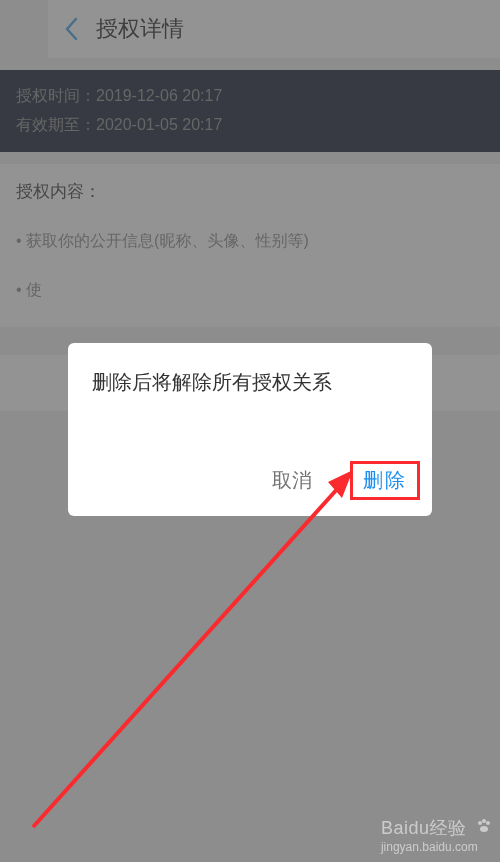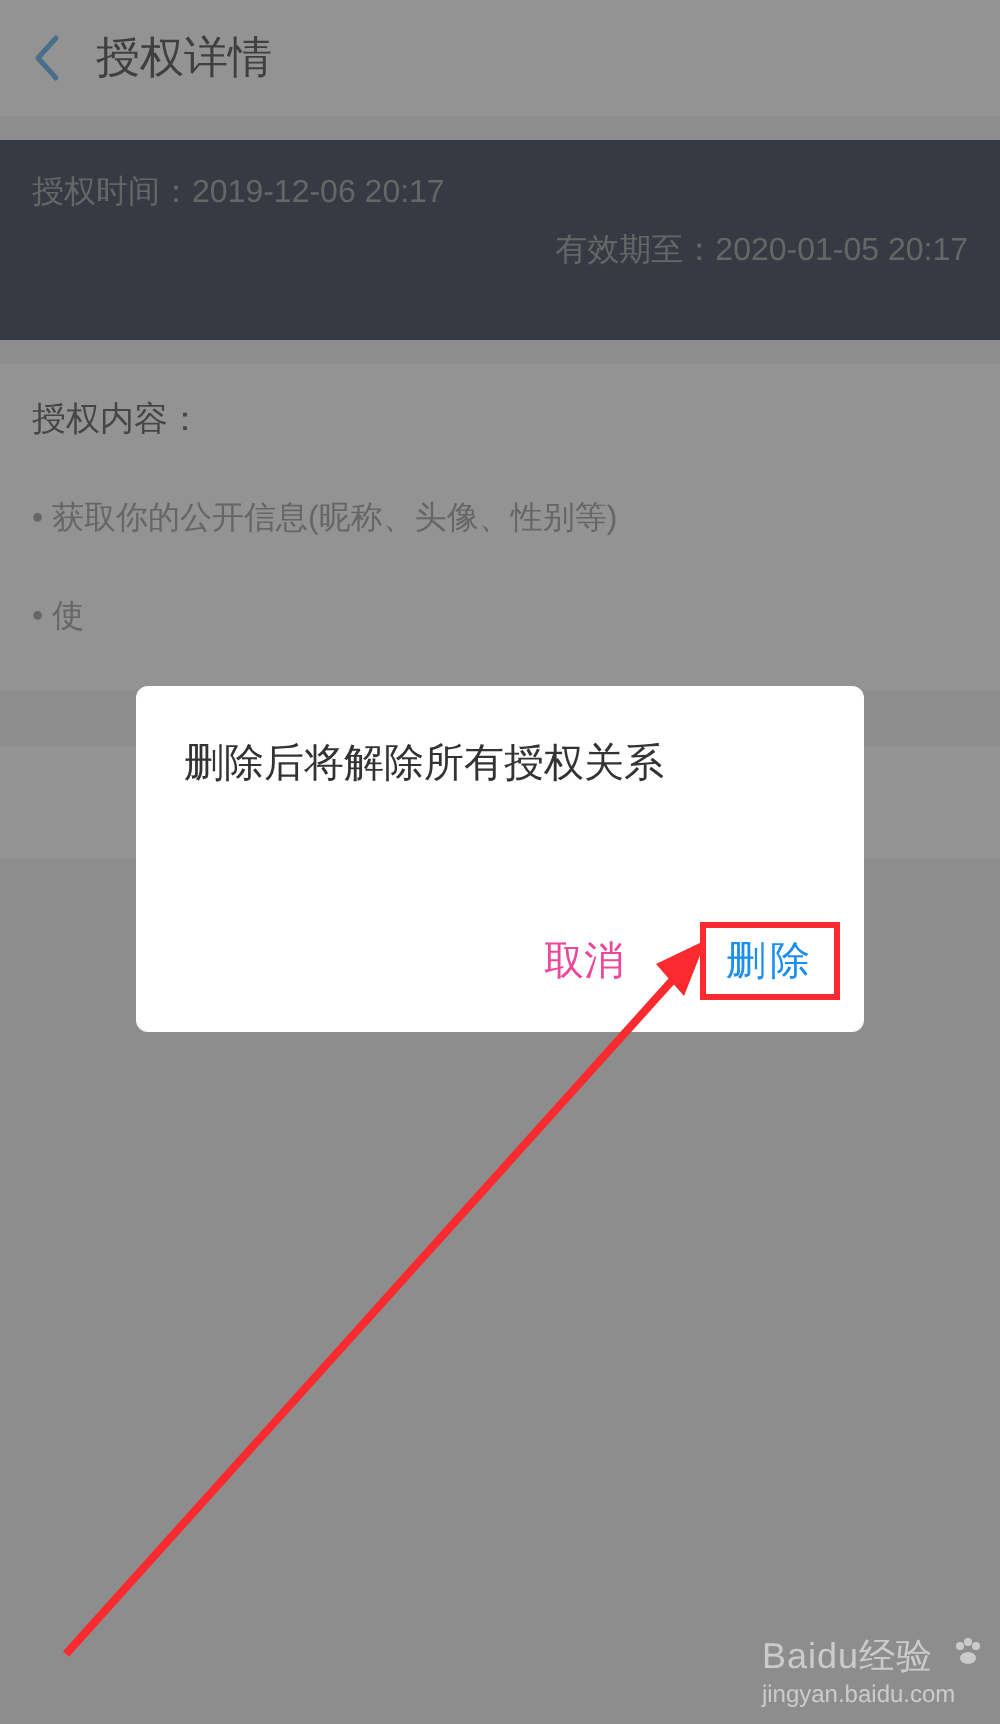--- a/index.html
+++ b/index.html
@@ -19,20 +19,21 @@
       width: 100%;
       height: 100%;
       background: #f0f0f0;
     }
     .header {
       height: 58px;
       background: #ffffff;
       display: flex;
       align-items: center;
       padding: 0 16px;
+      margin-left: 48px;
     }
     .back-icon {
       width: 14px;
       height: 24px;
       margin-right: 18px;
     }
     .back-icon svg {
       width: 100%;
       height: 100%;
     }
@@ -88,21 +89,21 @@
     .info-card {
       background: #0f172a;
       margin-top: 12px;
       padding: 16px;
     }
     .info-line {
       font-size: 16px;
       color: #888;
       margin-bottom: 8px;
     }
-    .info-line:last-child { margin-bottom: 18px; text-align: right; }
+    .info-line:last-child { margin-bottom: 0; }
     .content-card {
       background: #ffffff;
       margin-top: 12px;
       padding: 16px;
     }
     .content-title {
       font-size: 17px;
       color: #333;
       font-weight: 500;
       margin-bottom: 12px;
@@ -145,21 +146,21 @@
       margin-bottom: 64px;
     }
     .dialog-actions {
       display: flex;
       justify-content: flex-end;
       gap: 30px;
       align-items: center;
     }
     .btn-cancel {
       font-size: 20px;
-      color: #ec4899;
+      color: #737373;
       cursor: pointer;
       padding: 4px 8px;
     }
     .btn-delete {
       font-size: 20px;
       color: #1a8ff0;
       font-weight: 500;
       cursor: pointer;
       padding: 3px 10px;
       letter-spacing: 2px;

